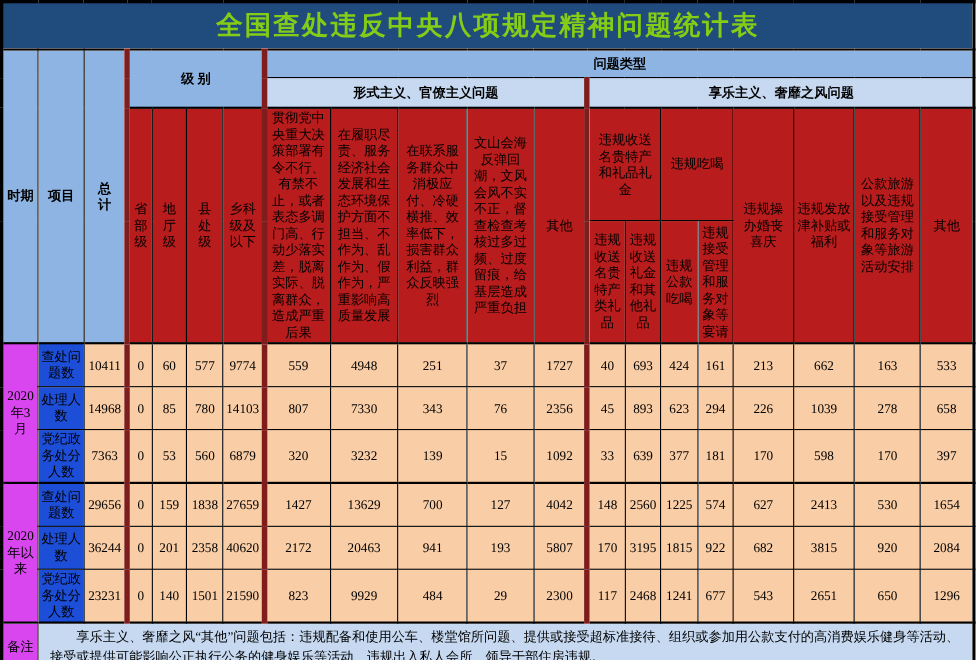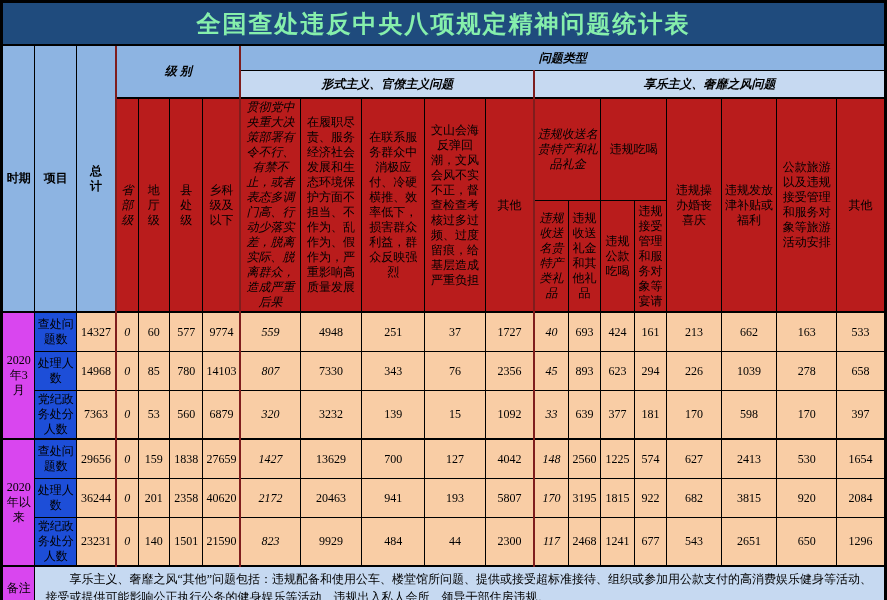--- a/index.html
+++ b/index.html
@@ -11,32 +11,32 @@
         font-size:12px;font-weight:normal;color:#000;line-height:1.25;}
   
   tr.title-row td{height:39px;}
   tr.hr1 th{height:22px;}
   tr.hr2 th{height:24px;}
   tr.hr3 th{height:98px;}
   tr.hr4 th{height:106px;}
   tr.br td{height:36px;}
   tr.remark-row td{height:36px;}
   
-  .t-title{background:#1F4B7D;color:#86efac;font-weight:bold;font-size:24px;
+  .t-title{background:#1F4B7D;color:#84cc16;font-weight:bold;font-size:24px;
            letter-spacing:2px;border-bottom:2px solid #000;}
   .hm{background:#8DB4E2;font-weight:bold;}
   .hl{background:#b91c1c;}
   .hlb{background:#C6D9F1;font-weight:bold;}
   .pc{background:#d946ef;}
   .ic{background:#1d4ed8;}
   .num{background:#F9CDA5;}
   .remark-text{background:#C6D9F1;text-align:left;}
   .remark-text div{text-indent:2em;padding:2px 8px;line-height:1.5;}
   
-  .bl2{border-left:2px solid #7f1d1d;font-style:italic;}
+  .bl2{border-left:5px solid #7f1d1d;}
   tr.bt2 td,tr.bt2 th{border-top:2px solid #000;}
   
   .w1{display:inline-block;width:14px;}
   .w3{display:inline-block;max-width:42px;}
 </style>
 </head>
 <body>
 
 <div class="page">
 <table>
@@ -102,21 +102,21 @@
   <tr class="hr4">
     <th class="hl bl2">违规收送名贵特产类礼品</th>
     <th class="hl">违规收送礼金和其他礼品</th>
     <th class="hl">违规公款吃喝</th>
     <th class="hl">违规接受管理和服务对象等宴请</th>
   </tr>
 
   <tr class="br bt2">
     <td rowspan="3" class="pc">2020年3月</td>
     <td class="ic">查处问题数</td>
-    <td class="num">14327</td>
+    <td class="num">10411</td>
     <td class="num bl2">0</td>
     <td class="num">60</td>
     <td class="num">577</td>
     <td class="num">9774</td>
     <td class="num bl2">559</td>
     <td class="num">4948</td>
     <td class="num">251</td>
     <td class="num">37</td>
     <td class="num">1727</td>
     <td class="num bl2">40</td>
@@ -221,21 +221,21 @@
   <tr class="br">
     <td class="ic">党纪政务处分人数</td>
     <td class="num">23231</td>
     <td class="num bl2">0</td>
     <td class="num">140</td>
     <td class="num">1501</td>
     <td class="num">21590</td>
     <td class="num bl2">823</td>
     <td class="num">9929</td>
     <td class="num">484</td>
-    <td class="num">44</td>
+    <td class="num">29</td>
     <td class="num">2300</td>
     <td class="num bl2">117</td>
     <td class="num">2468</td>
     <td class="num">1241</td>
     <td class="num">677</td>
     <td class="num">543</td>
     <td class="num">2651</td>
     <td class="num">650</td>
     <td class="num">1296</td>
   </tr>

